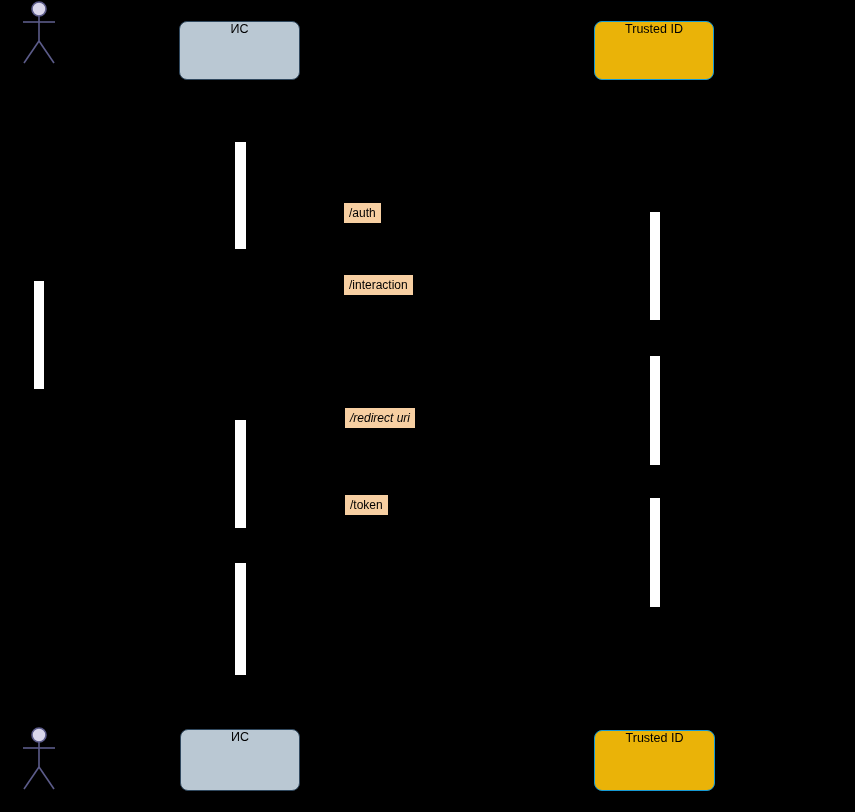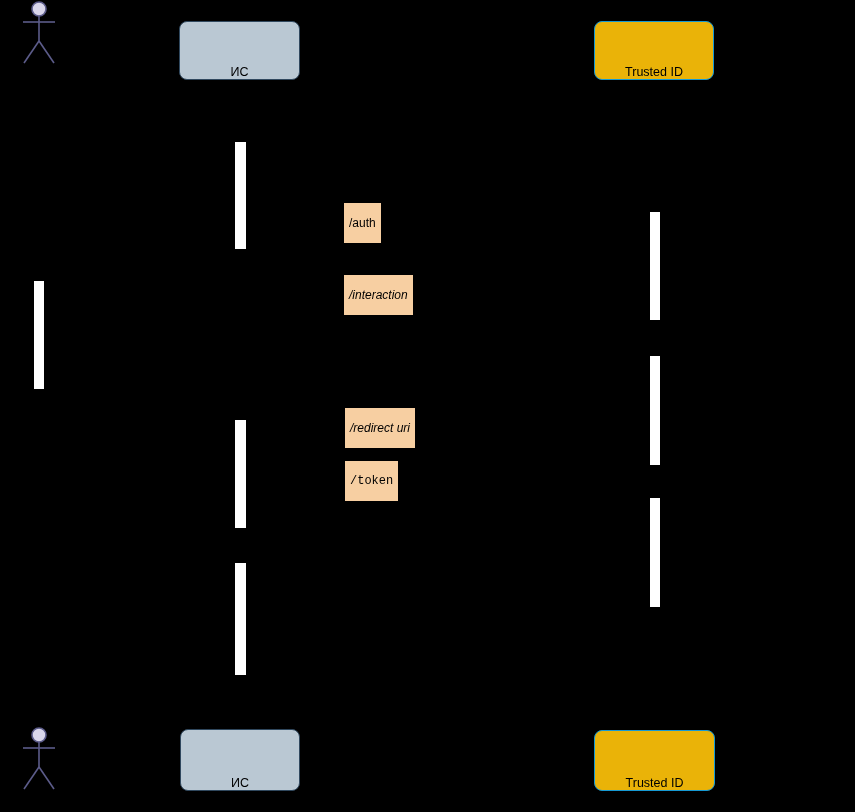--- a/index.html
+++ b/index.html
@@ -13,21 +13,21 @@
     height: 812px;
     background: #000000;
     overflow: hidden;
     font-family: "Liberation Sans", sans-serif;
   }
   .participant-box {
     position: absolute;
     box-sizing: border-box;
     border-radius: 8px;
     display: flex;
-    align-items: flex-end;
+    align-items: flex-start;
     justify-content: center;
     font-size: 12.5px;
     color: #000000;
   }
   .box-is {
     background: #bac8d3;
     border: 1.5px solid #30485e;
   }
   .box-trusted {
     background: #eab308;
@@ -36,21 +36,21 @@
   .activation-bar {
     position: absolute;
     background: #ffffff;
   }
   .message-label {
     position: absolute;
     background: #f7cfa2;
     color: #000000;
     font-size: 12px;
     line-height: 14px;
-    padding: 13px 5px;
+    padding: 3px 5px;
     white-space: nowrap;
   }
   .actor {
     position: absolute;
   }
 </style>
 </head>
 <body>
 
 <div class="canvas">
@@ -92,19 +92,19 @@
   <div class="activation-bar" style="left:235px; top:563px; width:11px; height:112px;"></div>
 
   <div class="activation-bar" style="left:34px; top:281px; width:10px; height:108px;"></div>
 
   <div class="activation-bar" style="left:650px; top:212px; width:10px; height:108px;"></div>
   <div class="activation-bar" style="left:650px; top:356px; width:10px; height:109px;"></div>
   <div class="activation-bar" style="left:650px; top:498px; width:10px; height:109px;"></div>
 
   <div class="message-label" style="left:344px; top:203px;">/auth</div>
 
-  <div class="message-label" style="left:344px; top:275px;font-style:italic;">/interaction</div>
+  <div class="message-label" style="left:344px; top:275px;">/interaction</div>
 
   <div class="message-label" style="left:345px; top:408px;font-style:italic;">/redirect uri</div>
 
-  <div class="message-label" style="left:345px; top:461px;font-family:Liberation Mono, monospace;">/token</div>
+  <div class="message-label" style="left:345px; top:495px;">/token</div>
 
 </div>
 
 </body></html>

